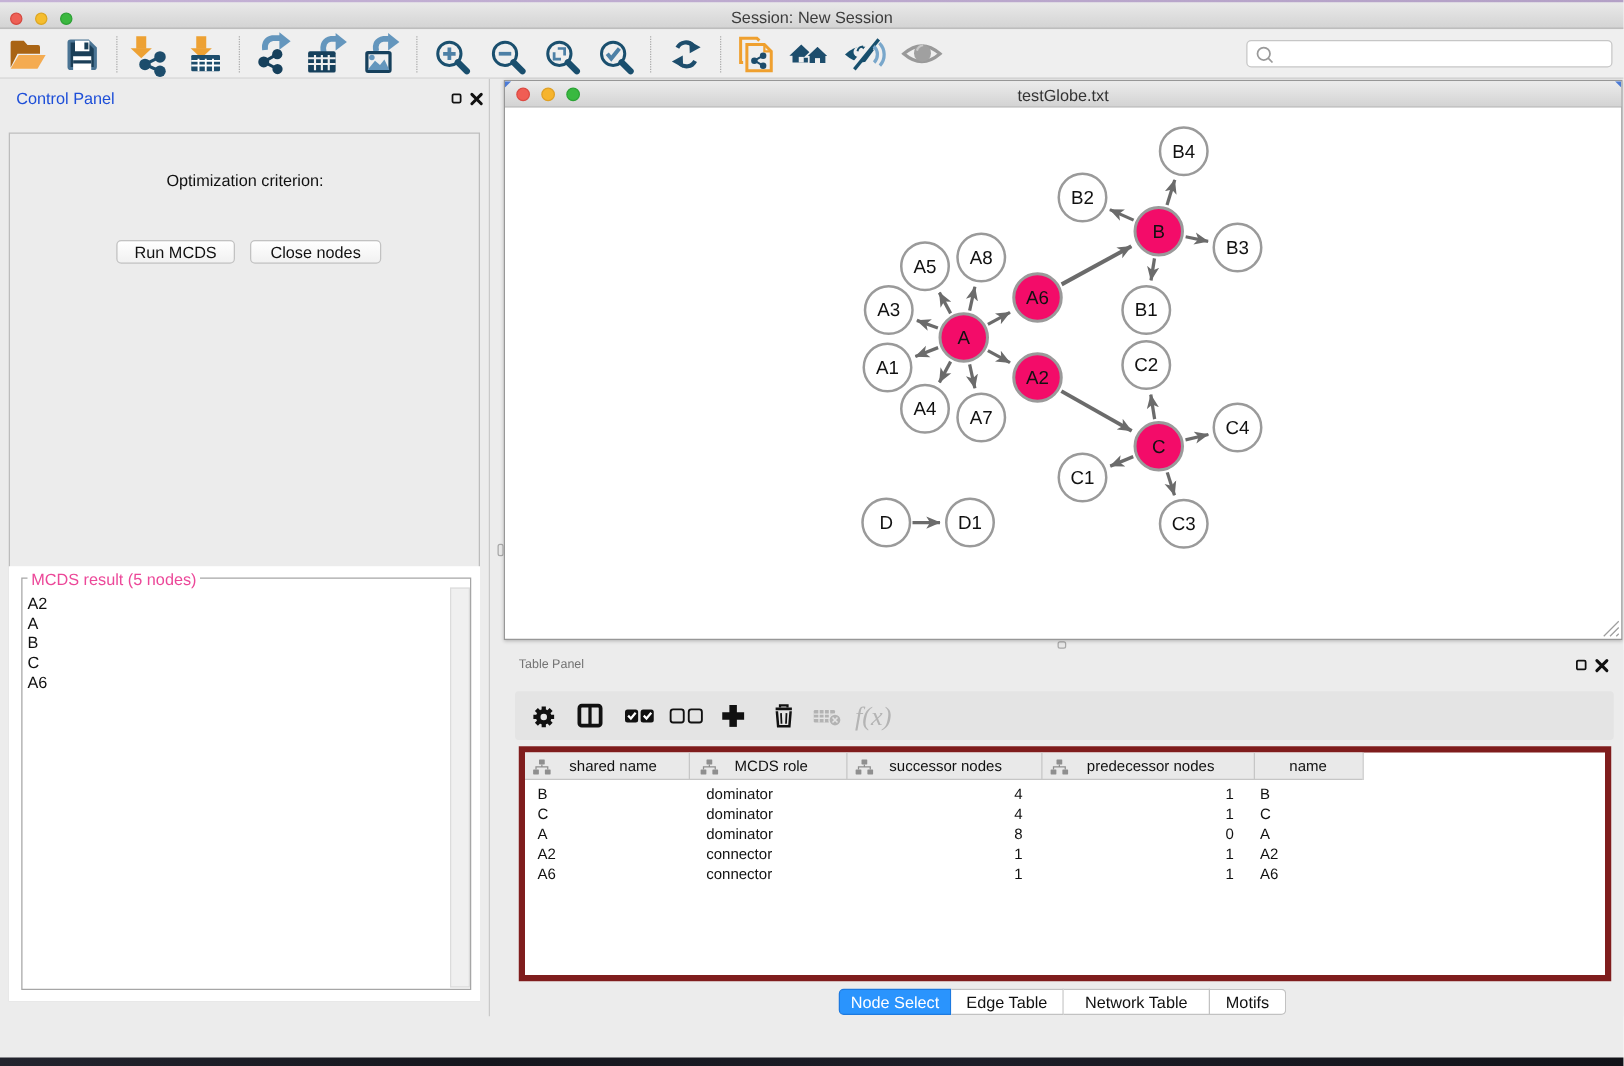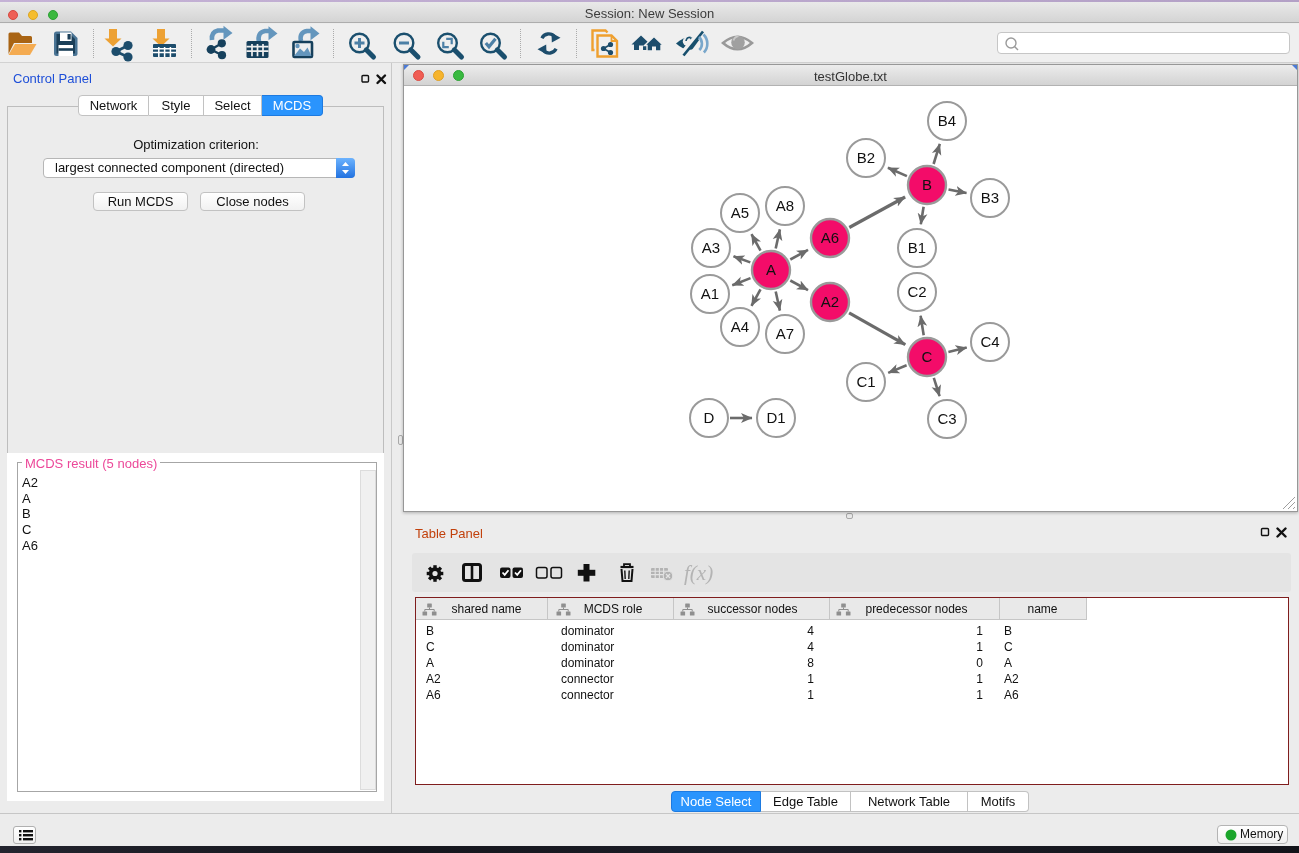--- a/index.html
+++ b/index.html
@@ -27,23 +27,23 @@
 .btn{position:absolute;height:19px;background:linear-gradient(#ffffff,#f1f1f1);border:1px solid #c2c2c2;border-radius:4px;font-size:13px;text-align:center;line-height:17px;color:#111}
 #whitepanel{left:7px;top:390px;width:377px;height:348px;background:#fff}
 #fieldset{left:17px;top:399px;width:360px;height:330px;border:1px solid #a6a6a6}
 #fieldlegend{left:22px;top:393px;background:#fff;font-size:13px;padding:0 3px;color:#ec4899}
 #mcdslist{left:22px;top:412px;font-size:13px;line-height:15.7px;color:#111}
 #listscroll{left:360px;top:407px;width:16px;height:320px;background:#f0f0f0;border:1px solid #dcdcdc}
 #netwin{left:403px;top:64px;width:895px;height:448px;background:#fff;border:1px solid #979797;box-shadow:0 1px 3px rgba(0,0,0,.25)}
 #nw-titlebar{left:0;top:0;width:893px;height:21px;background:linear-gradient(#ececec,#d3d3d3);border-bottom:1px solid #b2b2b2}
 #nw-title{left:0;top:4px;width:893px;text-align:center;font-size:13px;color:#333}
 #tablepanel{left:404px;top:520px;width:895px;height:293px;background:#ececec}
-#tp-title{left:11px;top:6px;font-size:13px;color:#c2410c}
+#tp-title{left:11px;top:6px;font-size:10px;color:#737373}
 #tp-toolbar{left:8px;top:33px;width:879px;height:39px;background:#e4e4e4;border-radius:3px}
-#tbl{left:11px;top:77px;width:874px;height:188px;background:#fff;border:1px solid #7f1d1d}
+#tbl{left:11px;top:77px;width:874px;height:188px;background:#fff;border:5px solid #7f1d1d}
 #tbl-head{left:0;top:0;width:670px;height:22px;background:#e9e9e9;border-bottom:1px solid #c6c6c6;font-size:12px;color:#111}
 .hsep{position:absolute;top:0;height:22px;width:0;border-left:1px solid #c6c6c6}
 .hlabel{position:absolute;top:4px;text-align:center}
 .sitemap{position:absolute;top:5px}
 .row{position:absolute;font-size:12px;color:#111;height:16px;line-height:16px}
 .cell{position:absolute;white-space:nowrap}
 #statusbar{left:0;top:813px;width:1299px;height:33px;background:#ececec;border-top:1px solid #c6c6c6}
 #membtn{left:1217px;top:11px;width:71px;height:19px;background:linear-gradient(#fff,#f0f0f0);border:1px solid #b4b4b4;border-radius:4px;font-size:12px;color:#111;line-height:17px;padding-left:22px}
 #listbtn{left:13px;top:12px;width:23px;height:18px;background:linear-gradient(#fff,#f0f0f0);border:1px solid #b0b0b0;border-radius:3px}
 #bottomstrip{left:0;top:846px;width:1299px;height:7px;background:linear-gradient(90deg,#23242e,#15161d 30%,#1d1e28 60%,#121319)}
@@ -189,35 +189,21 @@
       </svg>
     </div>
   </div>
   <div id="controlpanel" class="abs">
     <div id="cp-title" class="abs">Control Panel</div>
     <svg width="30" height="13" style="position:absolute;left:360px;top:10px">
       <rect x="2" y="2.5" width="6.5" height="6.5" fill="none" stroke="#111" stroke-width="1.4" rx="1"></rect>
       <path d="M17.5,2.5 L25,10 M25,2.5 L17.5,10" stroke="#111" stroke-width="2.4" stroke-linecap="round"></path>
     </svg>
     <div id="cp-box" class="abs"></div>
-    <div class="tabrow" style="left:78px;top:32px">
-      <div class="tab first" style="width:71px">Network</div>
-      <div class="tab" style="width:55px">Style</div>
-      <div class="tab" style="width:58px">Select</div>
-      <div class="tab sel last" style="width:61px">MCDS</div>
-    </div>
     <div id="optlabel" class="abs">Optimization criterion:</div>
-    <div id="combo" class="abs">largest connected component (directed)
-      <div id="combo-step" class="abs">
-        <svg width="19" height="20">
-          <path d="M9.5,4 L13,8 L6,8 Z" fill="#fff"></path>
-          <path d="M9.5,16 L13,12 L6,12 Z" fill="#fff"></path>
-        </svg>
-      </div>
-    </div>
     <div class="btn" style="left:93px;top:129px;width:95px">Run MCDS</div>
     <div class="btn" style="left:200px;top:129px;width:105px">Close nodes</div>
     <div id="whitepanel" class="abs"></div>
     <div id="fieldset" class="abs"></div>
     <div id="fieldlegend" class="abs">MCDS result (5 nodes)</div>
     <div id="mcdslist" class="abs">A2<br>A<br>B<br>C<br>A6</div>
     <div id="listscroll" class="abs"></div>
   </div>
   <div id="nwhandle-l" class="abs" style="left:398px;top:435px;width:5px;height:10px;background:#e8e8e8;border:1px solid #a8a8a8;border-radius:2px"></div>
   <div id="nwhandle-b" class="abs" style="left:846px;top:513px;width:7px;height:6px;background:#e8e8e8;border:1px solid #a8a8a8;border-radius:2px"></div>
@@ -445,33 +431,14 @@
         <div class="cell" style="left:588px">A6</div>
       </div>
     </div>
     <div class="tabrow" style="left:267px;top:271px">
       <div class="tab sel first" style="width:90px">Node Select</div>
       <div class="tab" style="width:90px">Edge Table</div>
       <div class="tab" style="width:117px">Network Table</div>
       <div class="tab last" style="width:61px">Motifs</div>
     </div>
   </div>
-  <div id="statusbar" class="abs">
-    <div id="listbtn" class="abs">
-      <svg width="21" height="16" style="position:absolute;left:2px;top:0">
-        <g fill="#111">
-            <rect x="3" y="3" width="2.4" height="2.4"></rect>
-            <rect x="3" y="7" width="2.4" height="2.4"></rect>
-            <rect x="3" y="11" width="2.4" height="2.4"></rect>
-        <rect x="7" y="3" width="10" height="2.4"></rect>
-            <rect x="7" y="7" width="10" height="2.4"></rect>
-            <rect x="7" y="11" width="10" height="2.4"></rect>
-          </g>
-      </svg>
-    </div>
-    <div id="membtn" class="abs">Memory
-      <svg width="12" height="12" style="position:absolute;left:7px;top:3px">
-          <circle cx="6" cy="6" r="5.5" fill="#1ba52b"></circle>
-        </svg>
-    </div>
-  </div>
   <div id="bottomstrip" class="abs"></div>
 </div>
 
 </body></html>

